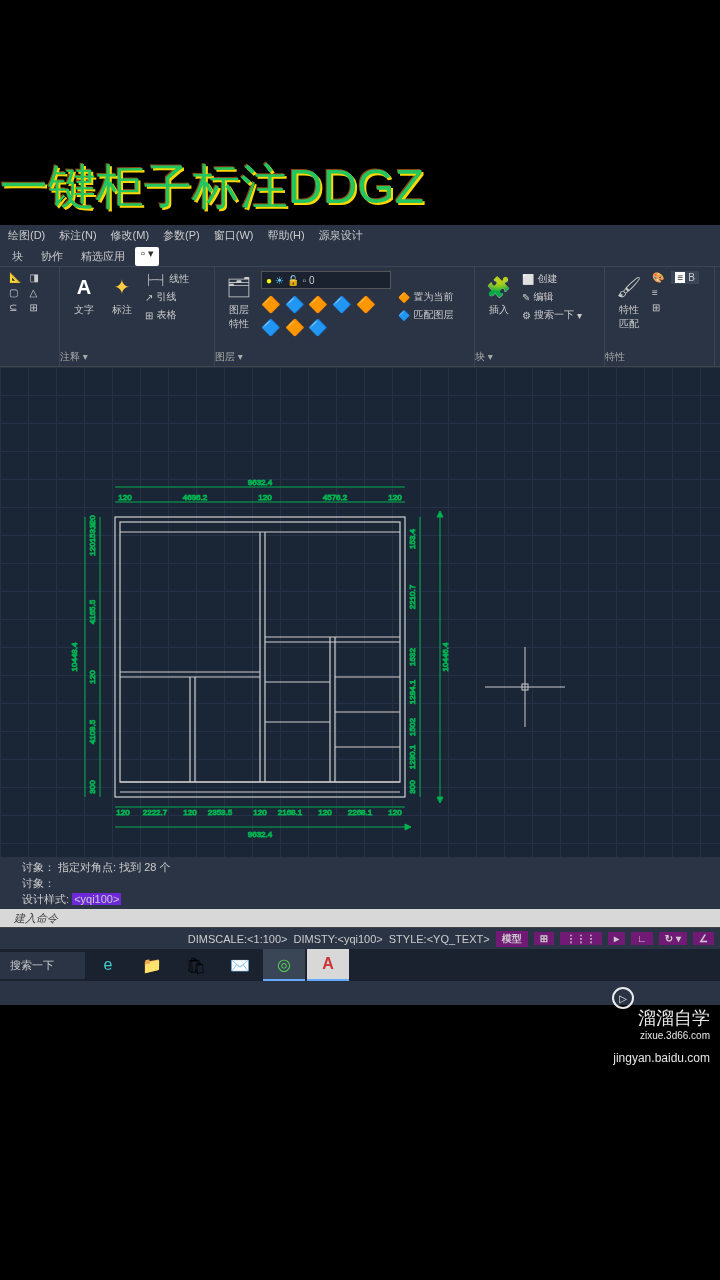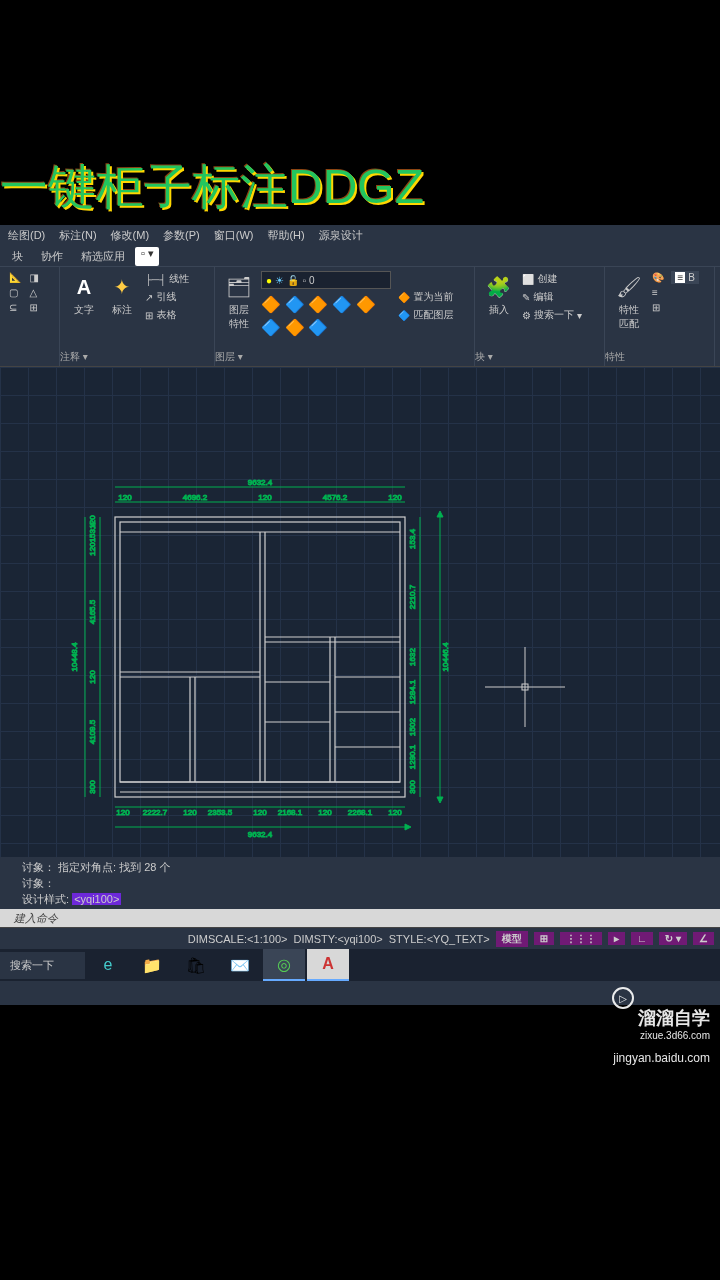--- a/index.html
+++ b/index.html
@@ -497,17 +497,17 @@
     <div class="task-icon">🛍</div>
     <div class="task-icon">✉️</div>
     <div class="task-icon active" style="color:#5c5;">◎</div>
     <div class="task-icon active" style="background:#d8d8d8;color:#c33;font-weight:bold;">A</div>
   </div>
 </div>
 
 <div class="watermark">
   <div class="watermark-logo">
     <div class="circ">▷</div>
-    <span style="font-size:18px;font-weight:bold;margin-top:40px;">溜溜自学</span>
+    <span style="font-size:18px;font-weight:normal;margin-top:40px;">溜溜自学</span>
   </div>
   <div style="font-size:10px;">zixue.3d66.com</div>
   <div style="font-size:12px;margin-top:10px;">jingyan.baidu.com</div>
 </div>
 
 </body></html>

